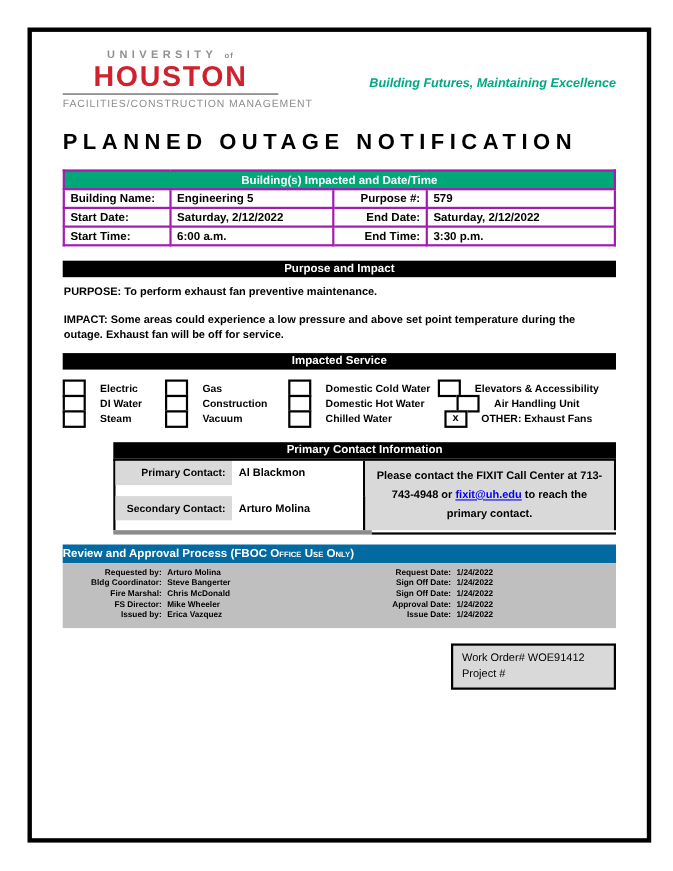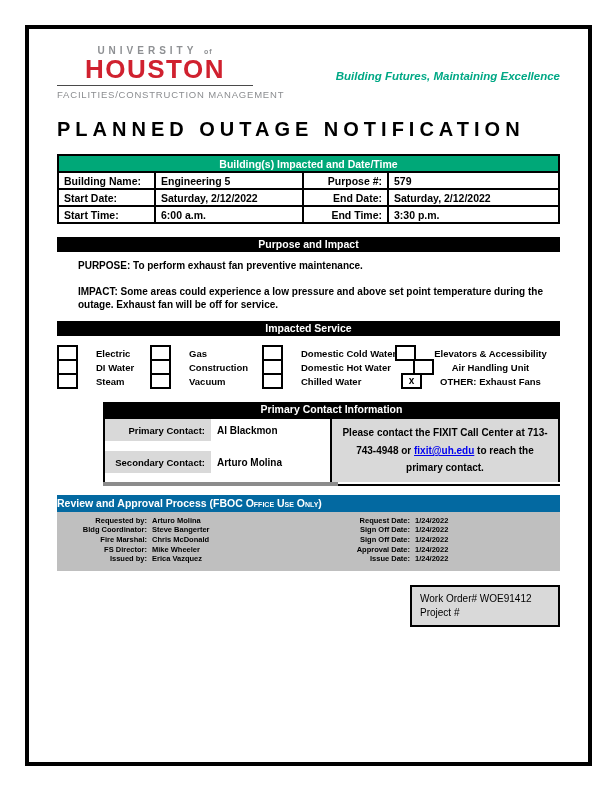--- a/index.html
+++ b/index.html
@@ -18,40 +18,40 @@
   .logo-univ { font-size:10px; letter-spacing:4px; color:#8e9093; font-weight:bold; white-space:nowrap; }
   .logo-univ .of { font-size:7px; letter-spacing:1px; }
   .logo-houston { font-size:26px; font-weight:bold; color:#d0212f; letter-spacing:1.5px; line-height:1.05;
     border-bottom:1px solid #4a4a4a; padding-bottom:2px; }
   .logo-dept { font-size:9.5px; letter-spacing:0.8px; color:#8b8d90; margin-top:3px; white-space:nowrap; }
   .tagline { align-self:center; font-size:11.5px; font-weight:bold; font-style:italic; color:#00a885; padding-top:6px; }
   
   .page-title { margin-top:18px; font-size:20px; font-weight:bold; letter-spacing:5px; }
   
   table.btable { width:100%; border-collapse:collapse; margin-top:13px; table-layout:fixed; }
-  table.btable td { border:2px solid #000000; font-size:10.5px; font-weight:bold; padding:1px 5px; height:17px; }
+  table.btable td { border:2px solid #a21caf; font-size:10.5px; font-weight:bold; padding:1px 5px; height:17px; }
   td.thead { background:#00a878; color:#fff; text-align:center; font-size:11px; height:15px; padding:0; }
   td.lbl { text-align:left; }
   td.lblr { text-align:right; }
   
   .bar { background:#000; color:#fff; text-align:center; font-size:10.5px; font-weight:bold; height:15px; line-height:15px; }
   .section { margin-top:13px; }
   
-  .purpose-body { padding:7px 1px 10px 1px; font-size:10px; font-weight:bold; line-height:1.3;margin-left:20px; }
+  .purpose-body { padding:7px 1px 10px 1px; font-size:10px; font-weight:bold; line-height:1.3; }
   .purpose-body p + p { margin-top:13px; }
   .purpose-body p { max-width:492px; }
   
   .svc-cols { display:flex; padding:9px 0 9px 0; }
   .svc-col { display:flex; flex-direction:column; }
   .svc-col1 { width:93px; } .svc-col2 { width:112px; } .svc-col3 { width:125px; } .svc-col4 { width:168px;align-items:center; }
   .svc-item { display:flex; align-items:center; height:16px; }
   .svc-item + .svc-item { margin-top:-2px; }
   .cbox { width:21px; height:16px; border:2px solid #000; background:#fff; flex:0 0 21px;
     font-size:10px; font-weight:bold; text-align:center; line-height:12px; }
-  .cbl { font-size:9.5px; font-weight:bold; margin-left:18px; white-space:nowrap; }
+  .cbl { font-size:9.5px; font-weight:bold; margin-left:13px; white-space:nowrap; }
   
   .contact-wrap { margin-top:4px;padding-left:46px; }
   .contact-body { display:grid; grid-template-columns:106px 121px 1fr; border:2px solid #000; border-bottom:none; }
   .c-lbl { background:#d9d9d9; font-size:9.5px; font-weight:bold; text-align:right; padding:6px 6px 0 0; height:22px; }
   .c-val { background:#fff; font-size:10px; font-weight:bold; padding:6px 0 0 6px; border-right:2px solid #000; }
   .c-note { grid-row:1 / span 2; grid-column:3; background:#d9d9d9; font-size:10px; font-weight:bold;
     text-align:center; padding:5px 8px; line-height:1.75; }
   .c-note a { color:#0000ee; text-decoration:underline; cursor:pointer; }
   .contact-bottom { display:flex; }
   .contact-bottom-left { width:235px; height:4px; background:#8c8c8c; }

